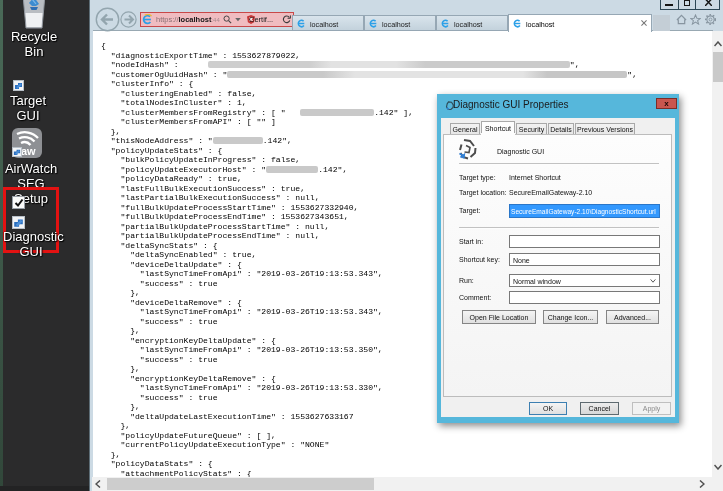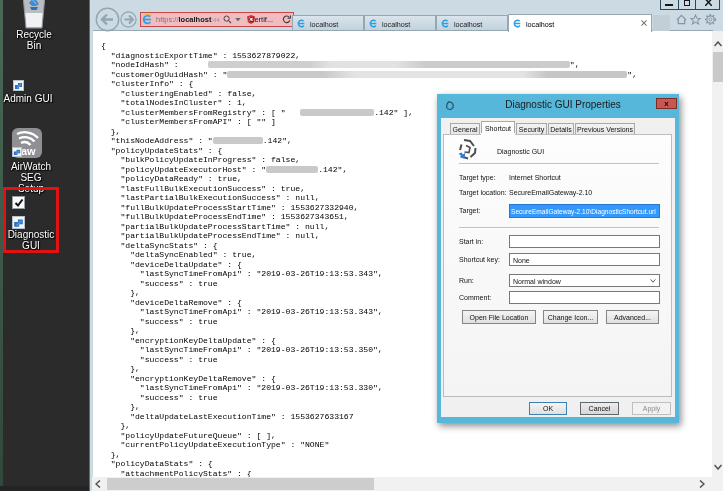--- a/index.html
+++ b/index.html
@@ -1,17 +1,17 @@
 <!DOCTYPE html>
 <html><head><meta charset="utf-8"><style>
 *{margin:0;padding:0;box-sizing:border-box}
 html,body{width:723px;height:491px;overflow:hidden}
 body{position:relative;background:#2b2b2c;font-family:"Liberation Sans",sans-serif}
 .abs{position:absolute}
-.lbl{position:absolute;color:#fff;font-size:10px;text-align:center;text-shadow:1px 1px 1px #000,0 0 2px #000}
+.lbl{position:absolute;color:#fff;font-size:13px;text-align:center;text-shadow:1px 1px 1px #000,0 0 2px #000}
 
 #win{position:absolute;left:89px;top:0;width:634px;height:491px;background:#ccdae4;border-left:1px solid #5d6d76}
 #content{position:absolute;left:3px;top:30px;width:620px;height:447px;background:#fff;border-top:1px solid #98a8b2}
 pre{position:absolute;left:8px;top:10px;font-family:"Liberation Mono",monospace;font-size:8.1px;line-height:9.5px;color:#000}
 .b{display:inline-block;height:7px;border-radius:2px;vertical-align:-1px;background:#d7d7d7}
 
 .tab{position:absolute;top:15px;height:16px;background:linear-gradient(#d9e4ec,#c3d2dc);border:1px solid #96a7b4;font-size:7.2px;color:#1a1a1a;padding:3.5px 0 0 17px}
 #tabact{position:absolute;top:14px;height:18px;background:#fff;border:1px solid #96a7b4;border-bottom:none;font-size:7.2px;padding:4.5px 0 0 17px}
 .eicon{position:absolute;left:5px;top:4px;width:9px;height:9px}
 
@@ -35,21 +35,21 @@
 <path d="M11 13 L19 13 L17.5 16 L12.5 16 Z" fill="#2f6fb4"></path>
 <path d="M13 5 l4 5" stroke="#7db8e8" stroke-width="1.2" fill="none"></path>
 </svg>
 <div class="lbl" style="left:8px;top:29px;width:52px">Recycle Bin</div>
 
 <div class="abs" style="left:13px;top:80px;width:11px;height:11px;background:#f2f4f6;border:1px solid #b8c0c8"></div>
 <svg class="abs" style="left:14px;top:81px" width="9" height="9" viewBox="0 0 9 9">
     <path d="M1 8 L1 4 L4 4 L4 2 L8 2 L8 6 L5 6 L5 8 Z" fill="#2a6fc0"></path>
     <path d="M3 7 L7 3" stroke="#4d90d8" stroke-width="2"></path>
   </svg>
-<div class="lbl" style="left:2px;top:93px;width:52px">Admin GUI</div>
+<div class="lbl" style="left:2px;top:93px;width:52px">Target GUI</div>
 
 <svg class="abs" style="left:12px;top:128px" width="30" height="30" viewBox="0 0 30 30">
 <rect x="0" y="0" width="30" height="30" rx="6" fill="#8e9094"></rect>
 <path d="M5 6 A 18 18 0 0 1 26 10" stroke="#fff" stroke-width="2.3" fill="none"></path>
 <path d="M7 10.5 A 13 13 0 0 1 22.5 13.5" stroke="#fff" stroke-width="2.3" fill="none"></path>
 <path d="M9 15 A 8 8 0 0 1 18.5 17" stroke="#fff" stroke-width="2.3" fill="none"></path>
 <text x="9" y="27" font-family="Liberation Sans" font-size="11" fill="#fff" font-weight="bold">aw</text>
 </svg>
 <div class="abs" style="left:12px;top:147px;width:10px;height:10px;background:#f2f4f6;border:1px solid #b8c0c8"></div>
 <svg class="abs" style="left:13px;top:148px" width="8" height="8" viewBox="0 0 9 9">
@@ -218,21 +218,21 @@
     <path d="M1 0.5 L5 4 L1 7.5" stroke="#505050" stroke-width="1.5" fill="none"></path>
   </svg>
 
 <div id="dlg">
  <div id="dbody"></div>
 </div>
 <svg class="abs" style="left:445px;top:101px" width="10" height="10" viewBox="0 0 23 23">
     <path d="M8 2 L15 3 L19 9 L18.5 15 L13.5 19.5 L7 19 L3.5 13.5 L5 6.5 Z" fill="none" stroke="#2e4c58" stroke-width="2.6"></path>
     <path d="M4 16 l5 3" stroke="#2f7fd6" stroke-width="3.2"></path>
   </svg>
-<div class="abs" style="left:453px;top:99px;width:220px;text-align:center;font-size:10px;color:#1b1b1b">Diagnostic GUI Properties</div>
+<div class="abs" style="left:453px;top:99px;width:220px;font-size:10px;color:#1b1b1b">Diagnostic GUI Properties</div>
 <div class="abs" style="left:656px;top:98px;width:21px;height:11px;background:#c9564f;border:1px solid #7c2d28;color:#1d0707;font-weight:bold;font-size:8px;text-align:center;line-height:9px">x</div>
 
 <div class="dtab" style="left:450px;width:30px">General</div>
 <div class="dtab" style="left:481px;top:121px;height:14px;background:#fdfdfd;border-bottom:none;width:34px;padding-top:3px;font-size:7px">Shortcut</div>
 <div class="dtab" style="left:516px;width:31px">Security</div>
 <div class="dtab" style="left:548px;width:26px">Details</div>
 <div class="dtab" style="left:575px;width:60px">Previous Versions</div>
 <div id="dpage"></div>
 <div class="abs" style="left:481px;top:133px;width:34px;height:2px;background:#fdfdfd"></div>
 

